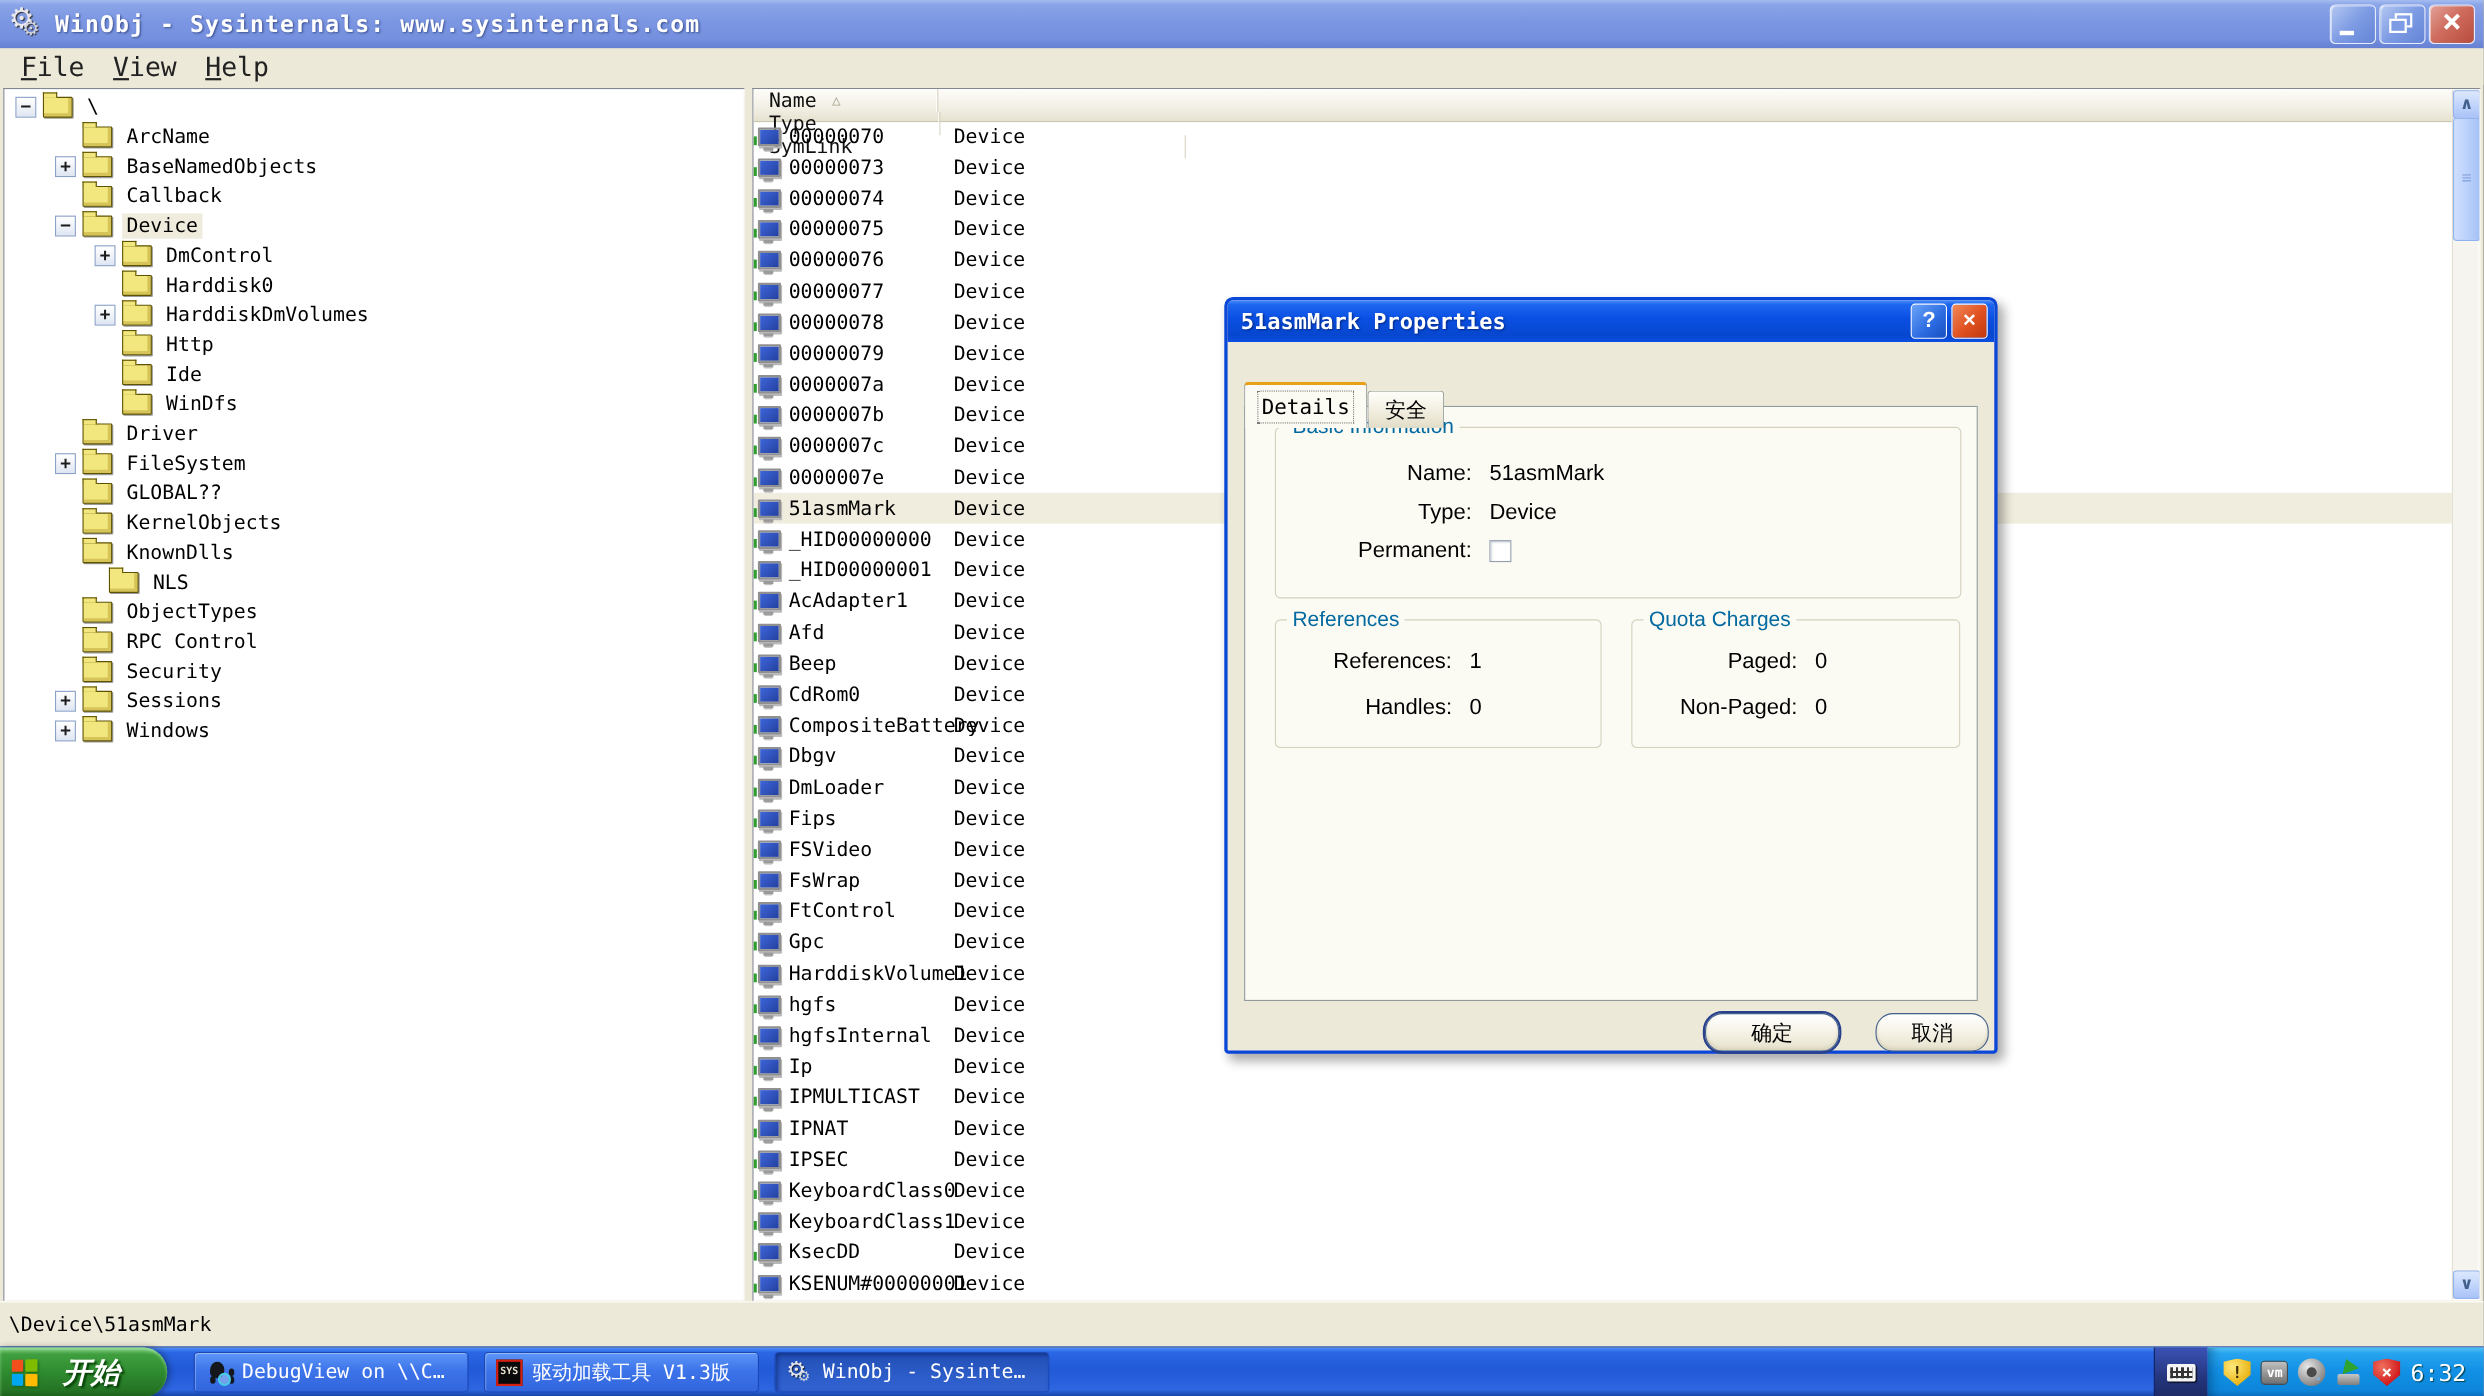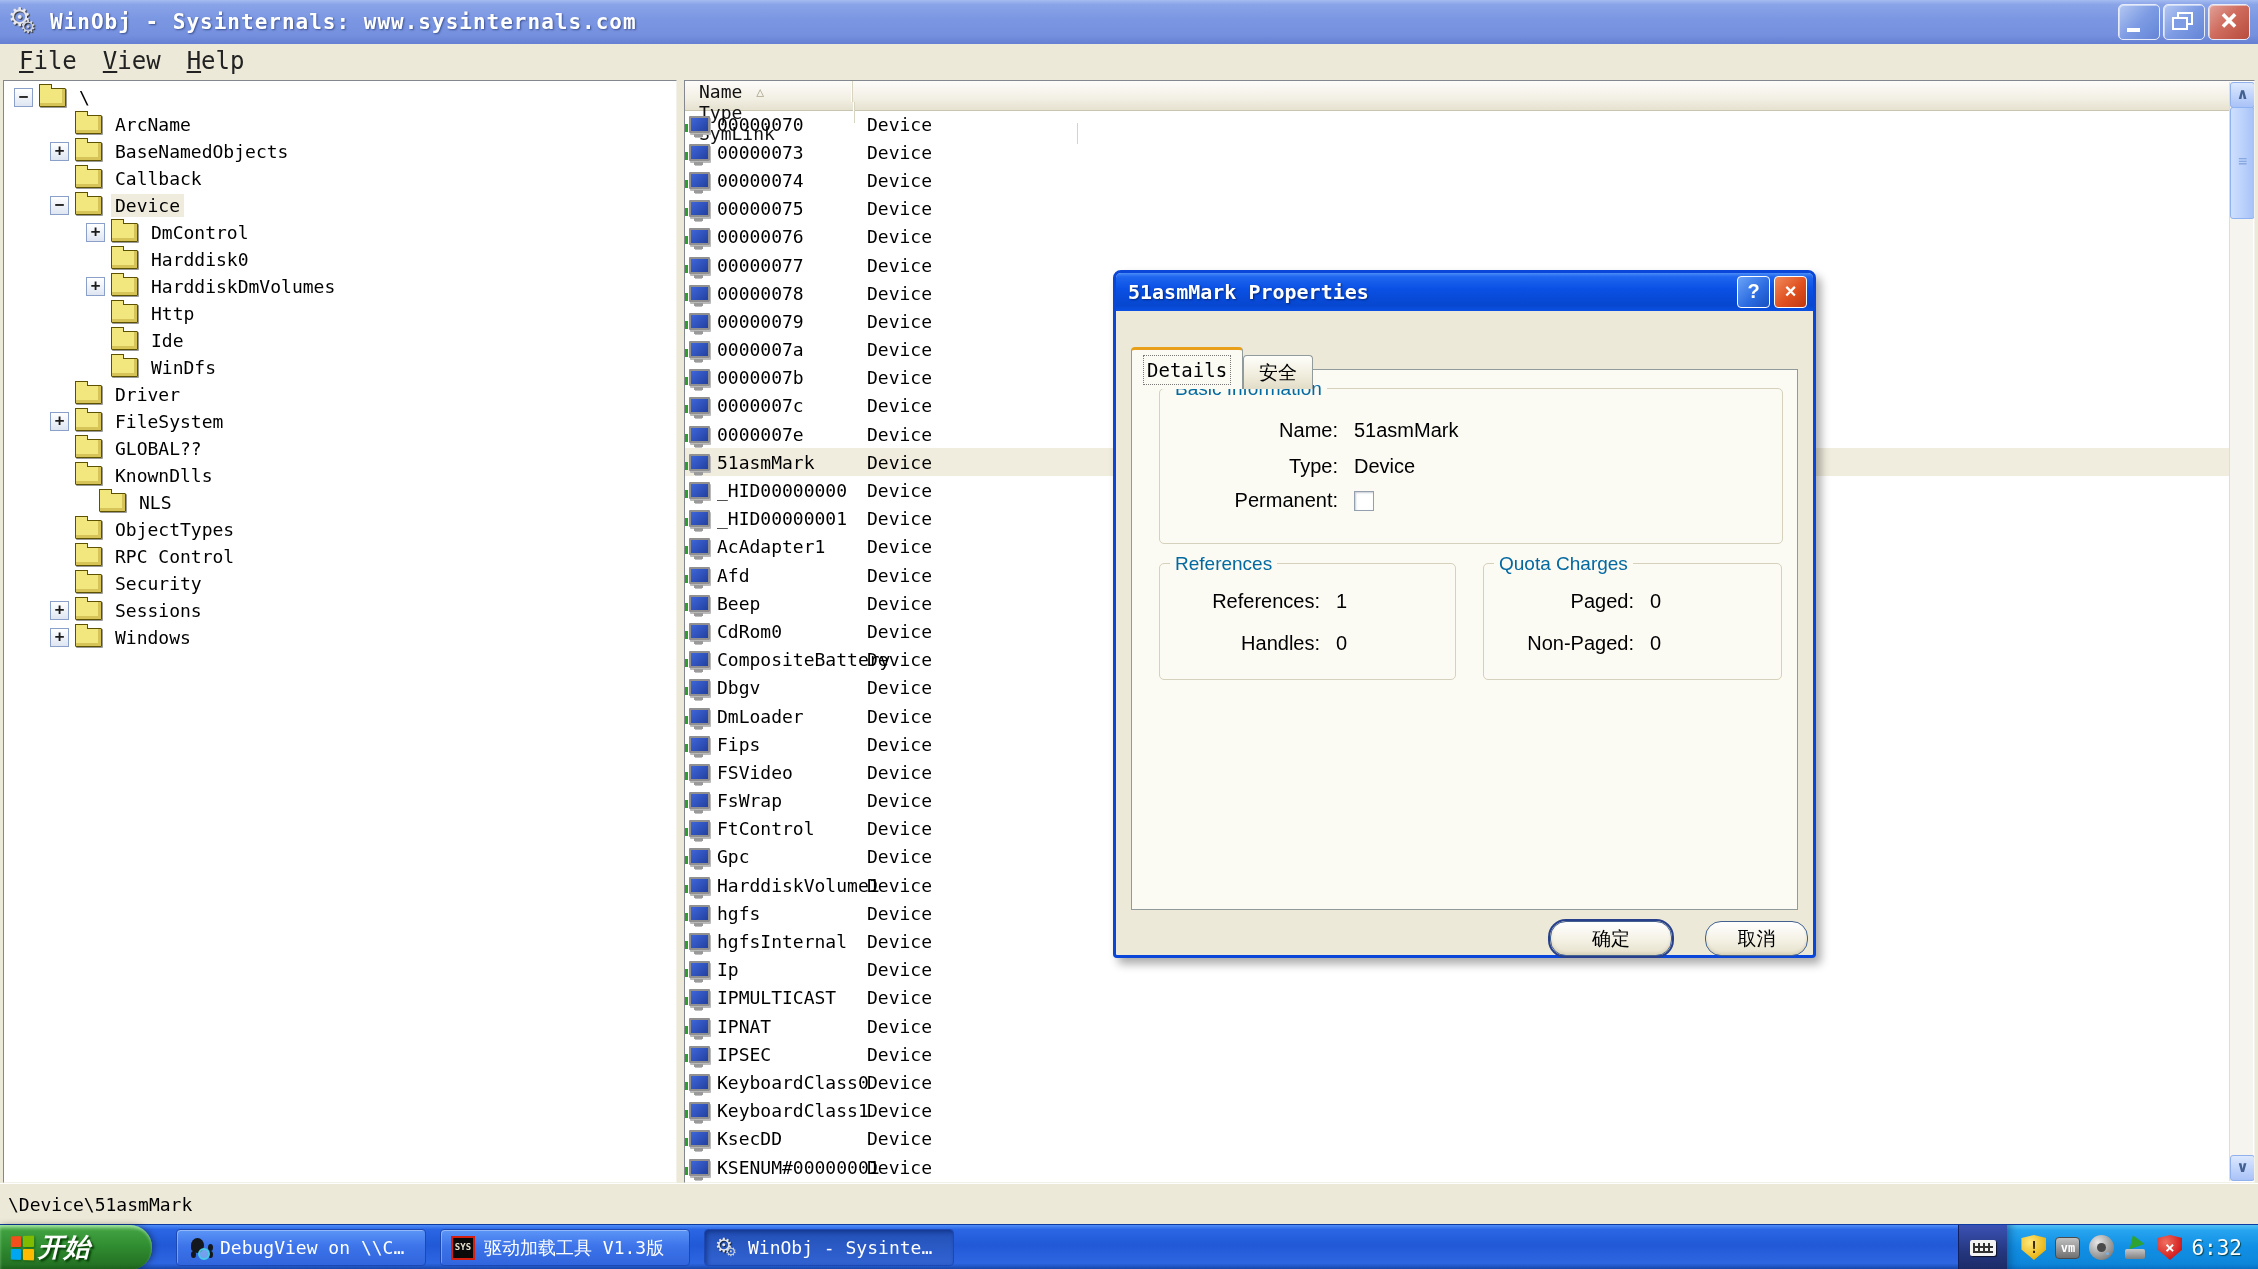--- a/index.html
+++ b/index.html
@@ -93,21 +93,21 @@
 
   
   .statusbar{position:absolute;left:0;top:1183px;width:100%;height:41px;background:#ece9d8;
     border-top:1px solid #fff;display:flex;align-items:center;padding-left:8px;box-sizing:border-box;}
   .status-text{font-size:18px;color:#000;}
 
   
   .taskbar{position:absolute;left:0;top:1224px;width:100%;height:45px;
     background:linear-gradient(180deg,#4f8ef8 0%,#2b66e4 10%,#2159d6 45%,#2e66e2 85%,#1241a0 100%);
     border-top:1px solid #0f3ca0;display:flex;align-items:stretch;}
-  .start-btn{flex:0 0 152px;display:flex;align-items:center;gap:4px;padding:0 20px 0 10px;
+  .start-btn{flex:0 0 152px;display:flex;align-items:center;gap:23px;padding:0 20px 0 10px;
     border-radius:0 22px 22px 0;
     background:linear-gradient(180deg,#7cc87c 0%,#3f9f3f 14%,#2f8b2f 50%,#257425 86%,#1b5e1b 100%);
     box-shadow:2px 0 6px #00000060,inset 0 2px 3px #c8ffc880;box-sizing:border-box;}
   .winflag{display:grid;grid-template-columns:11px 11px;grid-template-rows:11px 11px;gap:2px;
     transform:perspective(80px) rotateY(-14deg);filter:drop-shadow(1px 1px 1px #00400080);}
   .winflag i{border-radius:1px;}
   .winflag .p1{background:#f34f1c;} .winflag .p2{background:#7fbc00;}
   .winflag .p3{background:#01a6f0;} .winflag .p4{background:#ffba01;}
   .start-label{color:#fff;font-size:26px;font-weight:bold;font-style:italic;
     text-shadow:2px 2px 2px #063e06;}
@@ -303,20 +303,25 @@
       <span class="tree-label">FileSystem</span>
     </div>
       <div class="tree-row" style="padding-left: 46px;">
       <span class="expander" style="visibility: hidden;"></span>
       <span class="folder"></span>
       <span class="tree-label">GLOBAL??</span>
     </div>
       <div class="tree-row" style="padding-left: 46px;">
       <span class="expander" style="visibility: hidden;"></span>
       <span class="folder"></span>
+      <span class="tree-label">KernelObjects</span>
+    </div>
+      <div class="tree-row" style="padding-left: 46px;">
+      <span class="expander" style="visibility: hidden;"></span>
+      <span class="folder"></span>
       <span class="tree-label">KnownDlls</span>
     </div>
       <div class="tree-row" style="padding-left: 70px;">
       <span class="expander" style="visibility: hidden;"></span>
       <span class="folder"></span>
       <span class="tree-label">NLS</span>
     </div>
       <div class="tree-row" style="padding-left: 46px;">
       <span class="expander" style="visibility: hidden;"></span>
       <span class="folder"></span>

